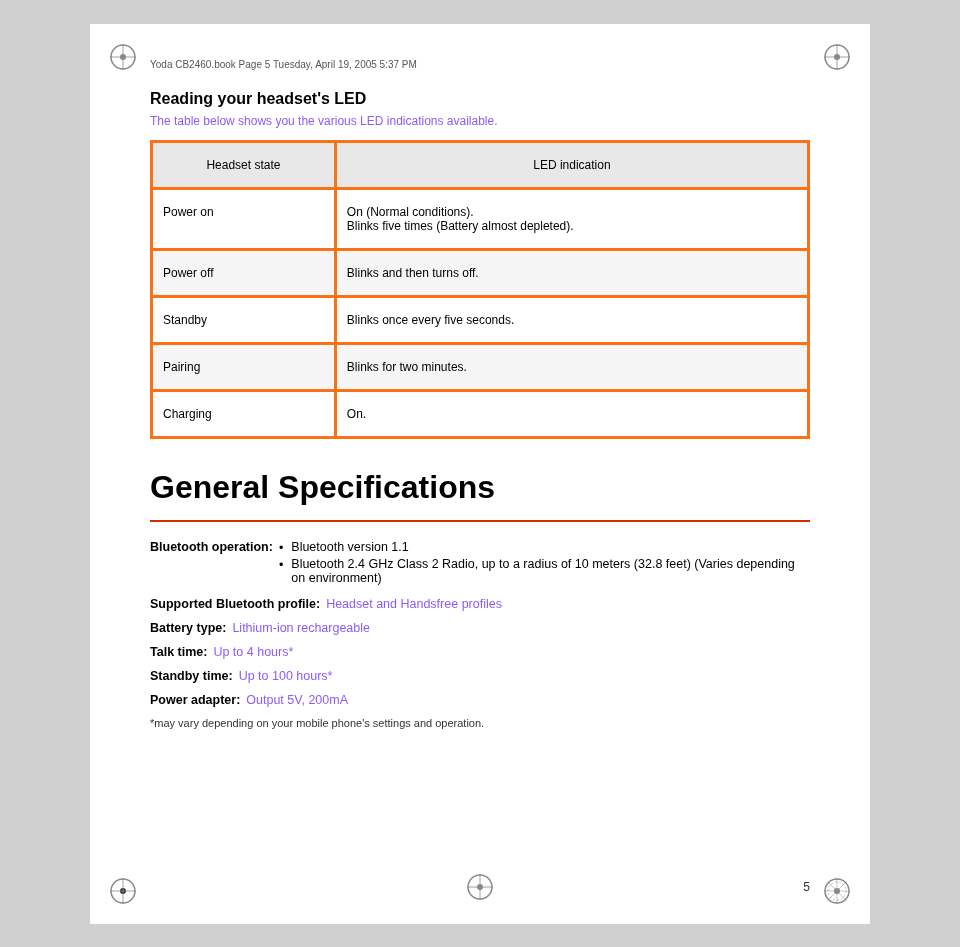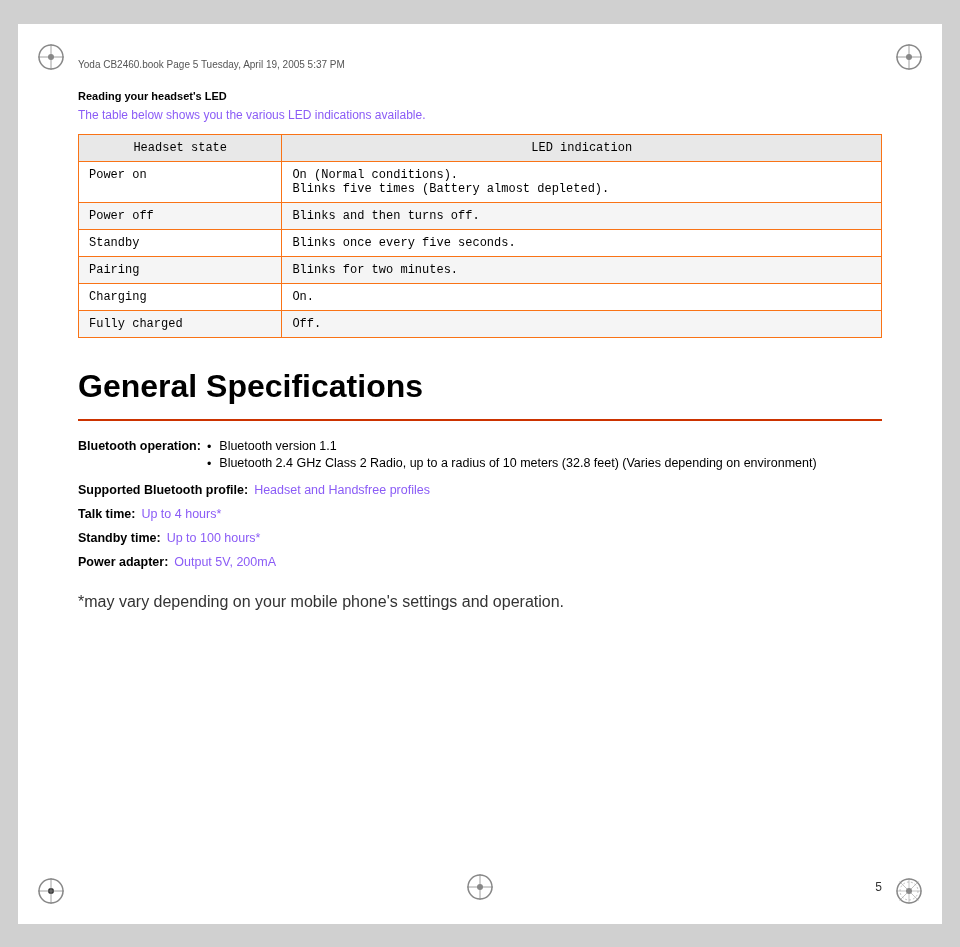--- a/index.html
+++ b/index.html
@@ -7,21 +7,21 @@
     body {
       background: #d0d0d0;
       display: flex;
       justify-content: center;
       align-items: center;
       min-height: 100vh;
       font-family: Arial, Helvetica, sans-serif;
     }
 
     .page {
-      width: 924px;
+      width: 780px;
       min-height: 900px;
       background: #ffffff;
       position: relative;
       padding: 30px 60px 40px 60px;
     }
 
     
     .corner-mark {
       position: absolute;
       width: 30px;
@@ -40,21 +40,21 @@
     
     .header-line {
       font-size: 10px;
       color: #555;
       margin-bottom: 20px;
       margin-top: 5px;
     }
 
     
     .section-title {
-      font-size: 11px;
+      font-size: 16px;
       font-weight: bold;
       margin-bottom: 6px;
       margin-top: 10px;
     }
 
     .section-subtitle {
       font-size: 12px;
       color: #8b5cf6;
       margin-bottom: 12px;
     }
@@ -62,24 +62,23 @@
     
     .led-table {
       width: 100%;
       border-collapse: collapse;
       font-size: 12px;
       margin-bottom: 30px;
     }
 
     .led-table th,
     .led-table td {
-      border: 1px solid #f97316;
-      padding: 6px 10px;
+      border: 3px solid #f97316;
+      padding: 15px 10px;
       vertical-align: top;
-      font-family: Liberation Mono, monospace;
     }
 
     .led-table th {
       background: #e8e8e8;
       font-weight: normal;
       font-size: 12px;
     }
 
     .led-table tr:nth-child(even) td {
       background: #f5f5f5;
@@ -127,23 +126,23 @@
       align-items: flex-start;
       margin-bottom: 2px;
     }
 
     .bullet-dot {
       margin-right: 8px;
       margin-top: 1px;
     }
 
     .footnote {
-      font-size: 16px;
+      font-size: 11px;
       color: #333;
-      margin-top: 24px;
+      margin-top: 10px;
     }
 
     
     .page-number {
       position: absolute;
       bottom: 30px;
       right: 60px;
       font-size: 12px;
       color: #333;
     }
@@ -226,24 +225,20 @@
             <td>Blinks once every five seconds.</td>
           </tr>
           <tr>
             <td>Pairing</td>
             <td>Blinks for two minutes.</td>
           </tr>
           <tr>
             <td>Charging</td>
             <td>On.</td>
           </tr>
-          <tr>
-            <td>Fully charged</td>
-            <td>Off.</td>
-          </tr>
         </tbody>
     </table>
   </div>
 
   <div>
     <div class="gen-spec-title">General Specifications</div>
     <hr class="gen-spec-rule">
 
     <div id="spec-items-container">
         <div class="spec-row">
@@ -257,20 +252,24 @@
               <span class="bullet-dot">•</span>
               <span>Bluetooth 2.4 GHz Class 2 Radio, up to a radius of 10 meters (32.8 feet) (Varies depending on environment)</span>
             </li>
           </ul>
         </div>
         <div class="spec-row">
           <span class="spec-label">Supported Bluetooth profile:</span>
           <span class="spec-value">Headset and Handsfree profiles</span>
         </div>
         <div class="spec-row">
+          <span class="spec-label">Battery type:</span>
+          <span class="spec-value">Lithium-ion rechargeable</span>
+        </div>
+        <div class="spec-row">
           <span class="spec-label">Talk time:</span>
           <span class="spec-value">Up to 4 hours*</span>
         </div>
         <div class="spec-row">
           <span class="spec-label">Standby time:</span>
           <span class="spec-value">Up to 100 hours*</span>
         </div>
         <div class="spec-row">
           <span class="spec-label">Power adapter:</span>
           <span class="spec-value">Output 5V, 200mA</span>

